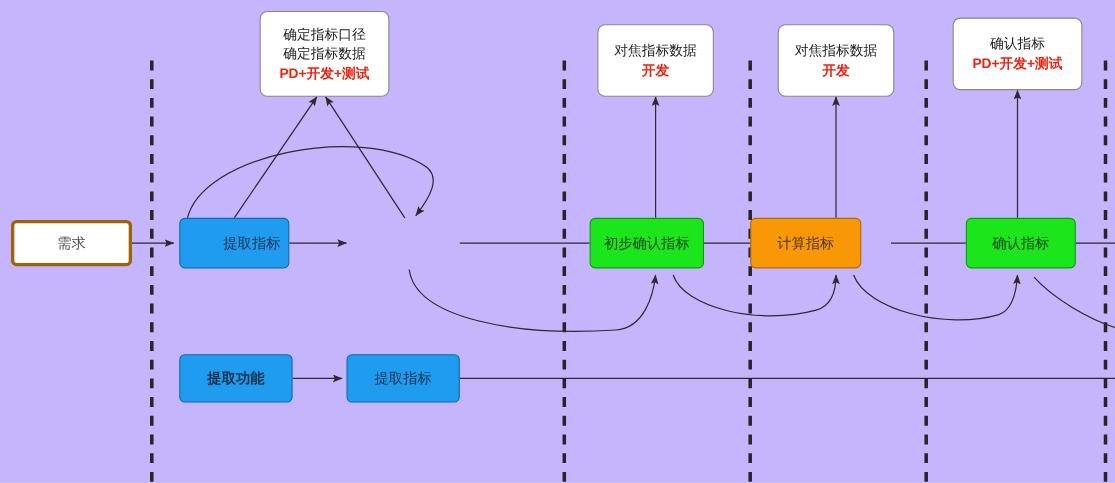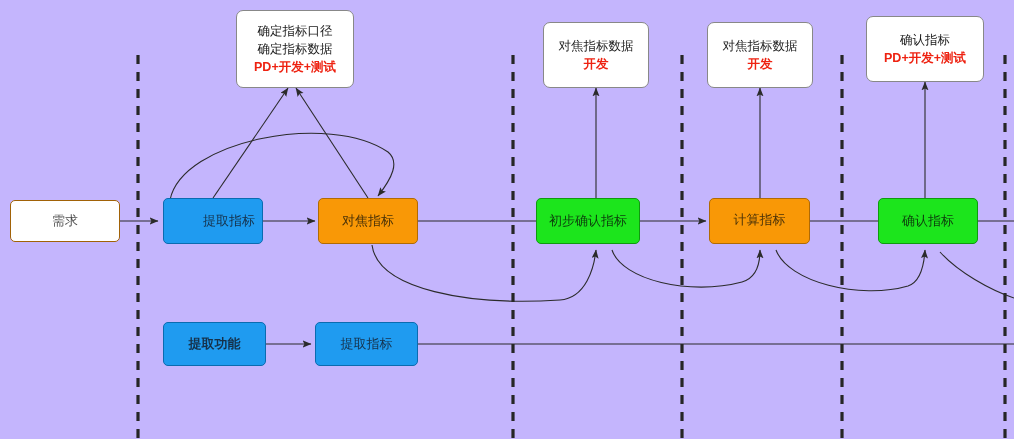--- a/index.html
+++ b/index.html
@@ -36,21 +36,21 @@
     border-radius: 5px;
     border: 1px solid #7a7a7a;
     font-size: 13px;
     line-height: 1.35;
     color: #1a1a1a;
     white-space: pre;
     z-index: 3;
   }
   .node.plain {
     background: #ffffff;
-    border: 1px solid #a16207;
+    border: 3px solid #a16207;
     color: #4d4d4d;
   }
   .node.note {
     background: #ffffff;
     border: 1px solid #888888;
     border-radius: 7px;
     color: #1a1a1a;
     font-size: 12.5px;
     line-height: 1.45;
     padding: 4px 6px;
@@ -144,25 +144,24 @@
 
   <div class="node note" style="left:866px; top:16px; width:118px; height:66px;">
     <span class="note-line">确认指标</span>
     <span class="note-line accent">PD+开发+测试</span>
   </div>
 
   <div class="node plain" style="left:10px; top:200px; width:110px; height:42px;">需求</div>
 
   <div class="node blue" style="left:163px; top:198px; width:100px; height:46px;padding-left:32px;">提取指标</div>
 
-  <div class="node orange" style="left:318px; top:198px; width:100px; height:46px;">对焦指标</div>
 
   <div class="node green" style="left:536px; top:198px; width:104px; height:46px;">初步确认指标</div>
 
-  <div class="node orange" style="left:709px; top:198px; width:101px; height:46px;font-family:Liberation Mono, monospace;">计算指标</div>
+  <div class="node orange" style="left:682px; top:198px; width:101px; height:46px;">计算指标</div>
 
   <div class="node green" style="left:878px; top:198px; width:100px; height:46px;">确认指标</div>
 
   <div class="node blue" style="left:163px; top:322px; width:103px; height:44px;font-weight:bold;">提取功能</div>
 
   <div class="node blue" style="left:315px; top:322px; width:103px; height:44px;">提取指标</div>
 
 </div>
 
 </body></html>

